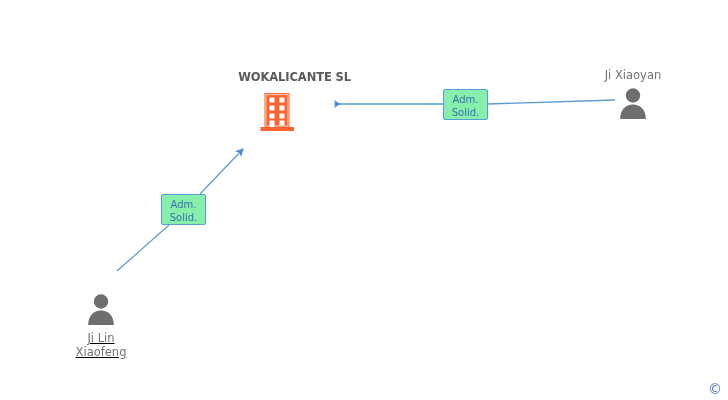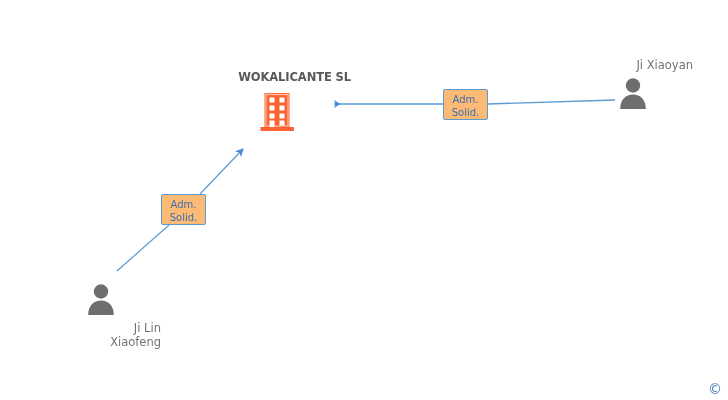--- a/index.html
+++ b/index.html
@@ -49,45 +49,46 @@
     margin: 8px auto 0 auto;
     width: 38px;
     height: 40px;
     display: block;
   }
 
   
   .person-node {
     position: absolute;
     width: 120px;
-    text-align: right;
+    text-align: center;
+    margin-top: 10px;
   }
   .person-node.top-right { left: 573px; top: 58px; }
-  .person-node.bottom-left { left: 41px; top: 283px; }
+  .person-node.bottom-left { left: 41px; top: 283px; text-decoration: underline; }
 
   .person-icon {
     width: 30px;
     height: 32px;
     display: block;
     margin: 0 auto;
   }
   .person-label {
     font-size: 11.5px;
     color: #737373;
     line-height: 14px;
     white-space: pre-line;
   }
   .person-node.top-right .person-label { margin-bottom: 5px; }
   .person-node.bottom-left .person-label { margin-top: 6px; }
 
   
   .edge-label {
     position: absolute;
     box-sizing: border-box;
-    background: #fdba74;
+    background: #86efac;
     border: 1px solid #5a9bd5;
     border-radius: 2px;
     color: #3a6fb0;
     font-size: 10px;
     line-height: 13px;
     text-align: center;
     padding: 3px 4px 2px 4px;
     white-space: pre-line;
   }
   .edge-label.label-right { left: 443px; top: 89px; width: 45px; height: 31px; }

